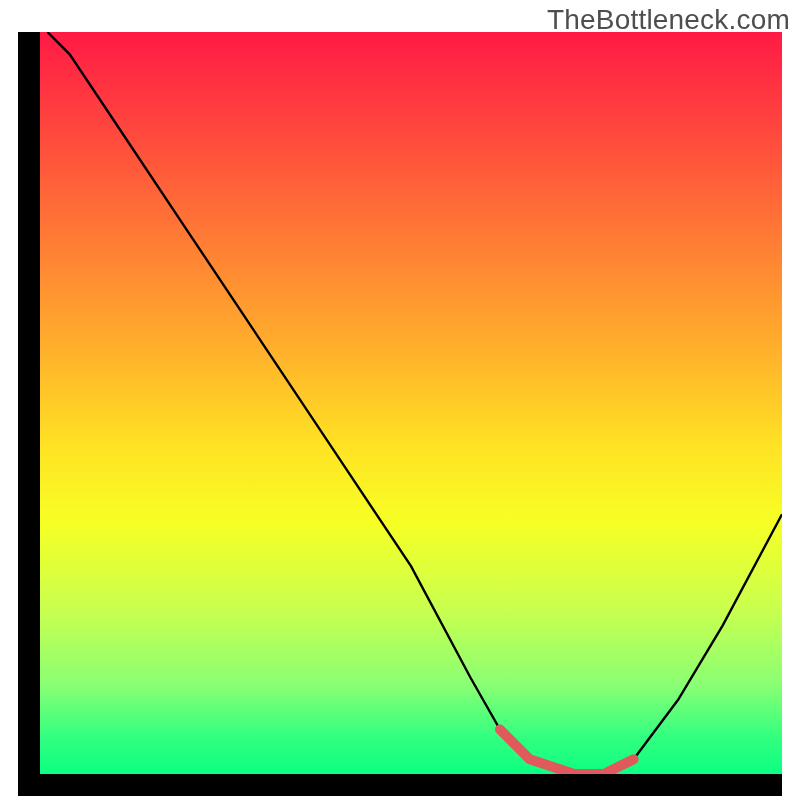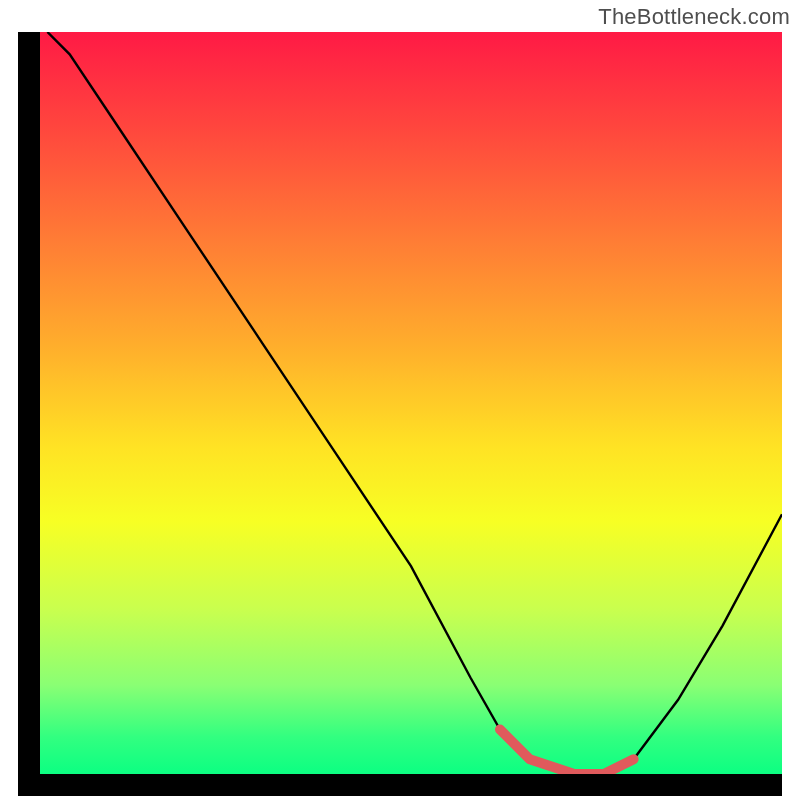--- a/index.html
+++ b/index.html
@@ -8,21 +8,21 @@
     height: 800px;
     font-family: Arial, Helvetica, sans-serif;
     background: #ffffff;
     position: relative;
     overflow: hidden;
   }
   .watermark {
     position: absolute;
     top: 4px;
     right: 10px;
-    font-size: 22px;
+    font-size: 28px;
     font-weight: 500;
     color: #4e4e4e;
     letter-spacing: 0.2px;
     z-index: 10;
   }
   .plot-outer {
     position: absolute;
     left: 18px;
     top: 32px;
     width: 764px;

